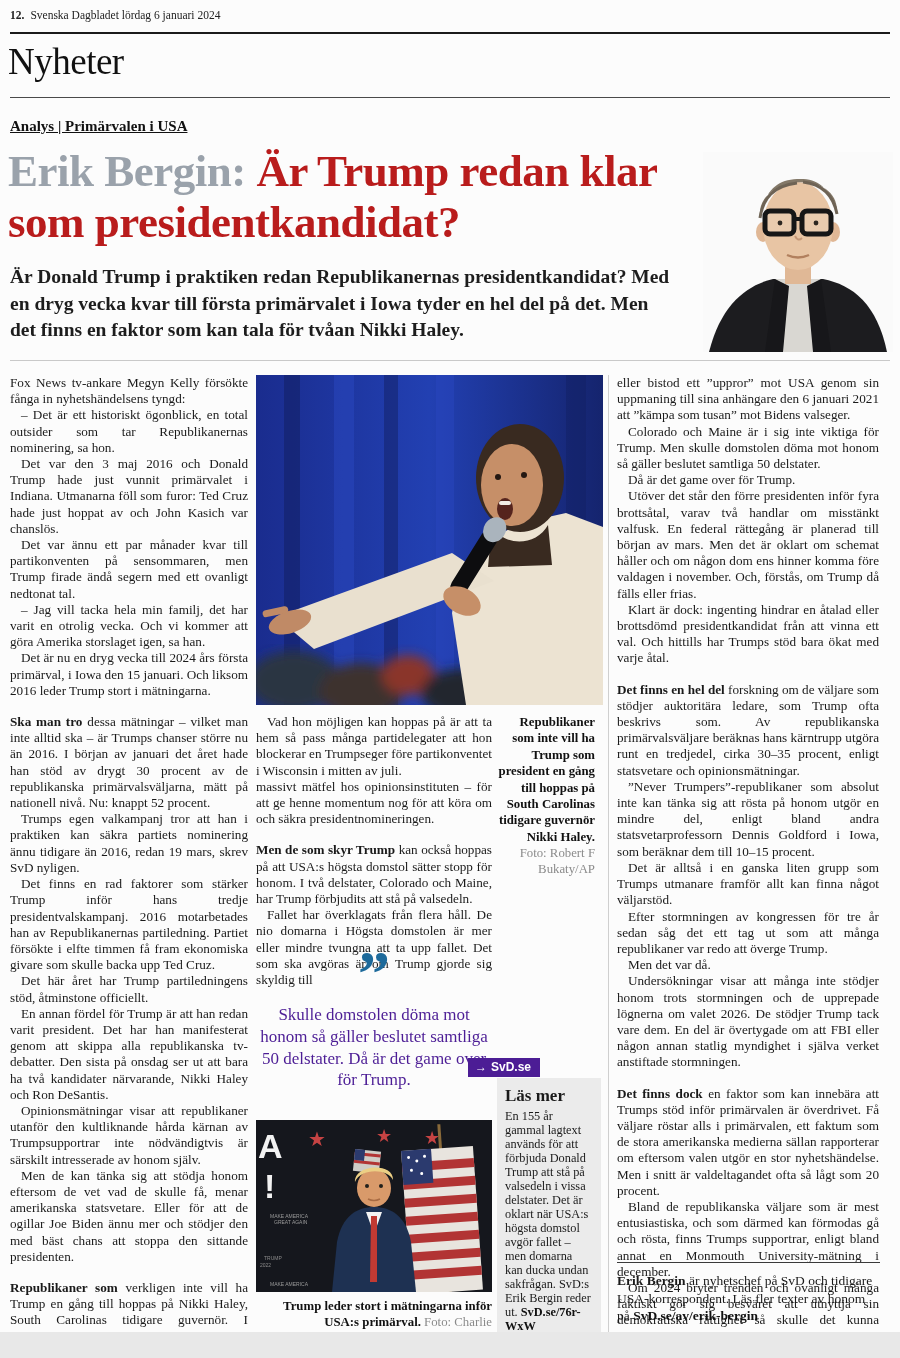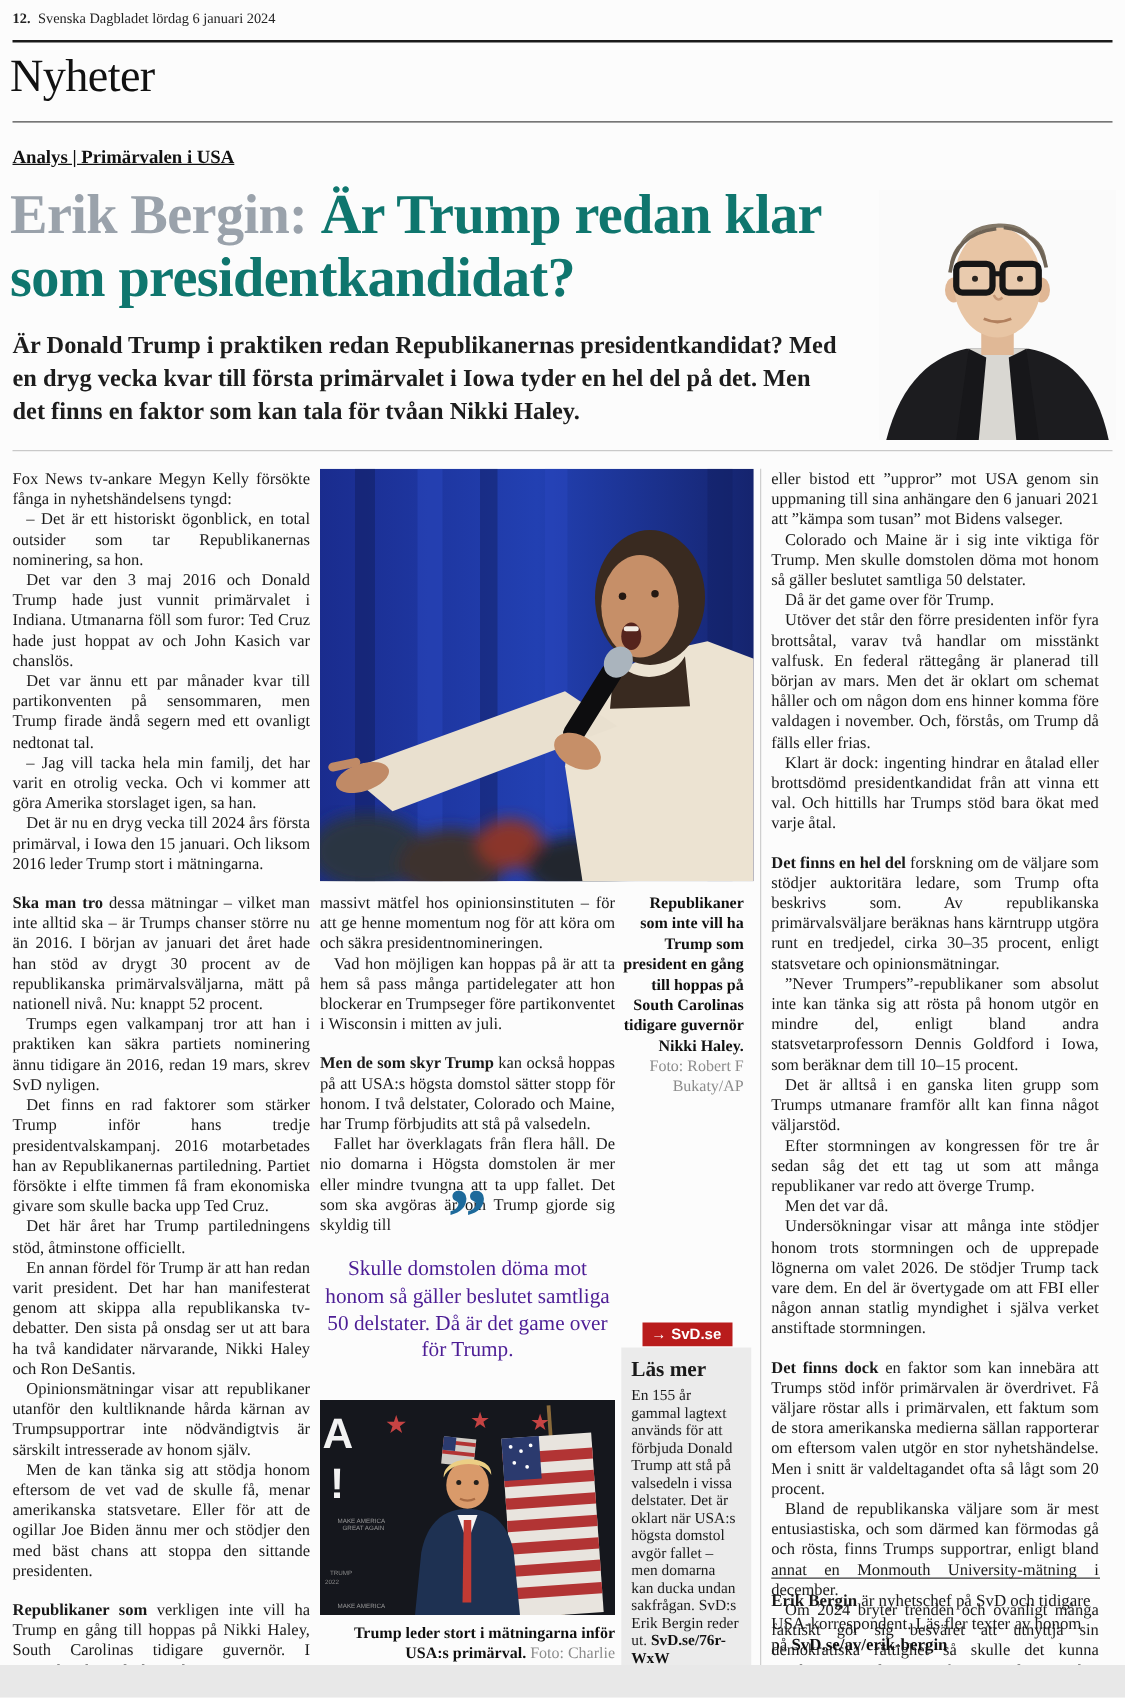--- a/index.html
+++ b/index.html
@@ -9,21 +9,21 @@
   
   .meta{left:10px;top:9px;font-size:11.5px;color:#222;}
   .meta .pg{font-weight:bold;margin-right:6px;}
   .rule1{left:10px;top:32px;width:880px;height:2px;background:#1b1b1b;}
   .section-title{left:8px;top:40px;font-size:37px;letter-spacing:-0.5px;color:#111;}
   .rule2{left:10px;top:97px;width:880px;height:1px;background:#4a4a4a;}
   .kicker{left:10px;top:118px;font-size:15px;font-weight:bold;color:#111;text-decoration:underline;}
   
   .headline{left:8px;top:146px;width:700px;font-size:45px;line-height:1.13;letter-spacing:-0.5px;}
   .headline .grey{color:#9aa2ab;}
-  .headline .blk{color:#0f766e;}
+  .headline .blk{color:#b91c1c;}
   .lede{left:10px;top:264px;width:668px;font-size:19.5px;font-weight:bold;line-height:1.36;color:#1d1d1d;}
   .portrait{left:703px;top:152px;width:190px;height:200px;}
   .rule3{left:10px;top:360px;width:880px;height:1px;background:#c9c9c9;}
   
   .col{font-size:13.2px;line-height:16.2px;text-align:justify;}
   .col1{left:10px;top:375px;width:238px;}
   .col2{left:256px;top:714px;width:236px;}
   .col4{left:617px;top:375px;width:262px;}
   .para{margin:0;}
   .para.i{text-indent:11px;}
@@ -38,21 +38,21 @@
   .caption{font-size:12.8px;line-height:1.28;text-align:right;}
   .caption .cb{font-weight:bold;color:#111;}
   .caption .credit{color:#8b8b8b;}
   .haley-caption{left:497px;top:714px;width:98px;}
   .trump-caption{left:256px;top:1298px;width:236px;}
   
   .pullquote{left:256px;top:948px;width:236px;text-align:center;}
   .pullquote .mark{font-size:64px;line-height:52px;color:#1d6a9b;font-weight:bold;display:block;height:52px;}
   .pullquote .qt{font-size:17px;line-height:1.28;color:#4c1d95;display:block;margin-top:4px;font-family:Liberation Serif, serif;}
   
-  .rm-badge{left:514px;top:1058px;background:#b91c1c;color:#fff;font-family:"Liberation Sans",sans-serif;
+  .rm-badge{left:468px;top:1058px;background:#4c1d95;color:#fff;font-family:"Liberation Sans",sans-serif;
             font-size:12px;font-weight:bold;padding:2px 9px 3px 7px;}
   .rm-badge .ar{font-weight:normal;margin-right:4px;}
   .rm-box{left:497px;top:1078px;width:104px;background:#ebebeb;padding:8px 8px 10px 8px;box-sizing:border-box;}
   .rm-title{font-size:17px;font-weight:bold;margin:0 0 3px 0;}
   .rm-body{font-size:12.3px;line-height:1.14;margin:0;}
   .rm-link{font-weight:bold;color:#111;text-decoration:none;}
   
   .bio-rule{left:617px;top:1262px;width:263px;height:1px;background:#3a3a3a;}
   .bio{left:617px;top:1272px;width:262px;font-size:13.5px;line-height:1.3;}
   .bio .lead{font-weight:bold;}
@@ -157,22 +157,22 @@
       <circle cx="268" cy="100" r="3" fill="#241812"></circle>
       <g transform="rotate(32 216 190)">
         <rect x="208" y="150" width="17" height="74" rx="8.5" fill="#0d0d0f"></rect>
         <ellipse cx="216.5" cy="148" rx="11" ry="13" fill="#aab4bd"></ellipse>
       </g>
       <ellipse cx="206" cy="226" rx="20" ry="13" fill="#c68f68" transform="rotate(28 206 226)"></ellipse>
     </svg>
   </div>
 
   <div class="abs col col2">
+      <p class="para i">Vad hon möjligen kan hoppas på är att ta hem så pass många partidelegater att hon blockerar en Trumpseger före partikonventet i Wisconsin i mitten av juli.</p>
       <p class="para f">massivt mätfel hos opinionsinstituten – för att ge henne momentum nog för att köra om och säkra presidentnomineringen.</p>
-      <p class="para i">Vad hon möjligen kan hoppas på är att ta hem så pass många partidelegater att hon blockerar en Trumpseger före partikonventet i Wisconsin i mitten av juli.</p>
       <p class="para s"><span class="lead">Men de som skyr Trump</span> kan också hoppas på att USA:s högsta domstol sätter stopp för honom. I två delstater, Colorado och Maine, har Trump förbjudits att stå på valsedeln.</p>
       <p class="para i">Fallet har överklagats från flera håll. De nio domarna i Högsta domstolen är mer eller mindre tvungna att ta upp fallet. Det som ska avgöras är om Trump gjorde sig skyldig till</p>
     </div>
 
   <div class="abs caption haley-caption">
     <span class="cb">Republikaner som inte vill ha Trump som president en gång till hoppas på South Carolinas tidigare guvernör Nikki Haley.</span><span class="credit"> Foto: Robert F Bukaty/AP</span>
   </div>
 
   <div class="abs vsep"></div>
 

